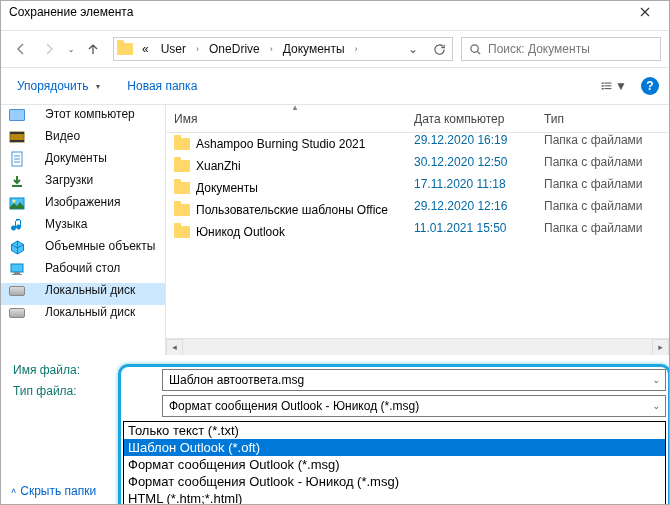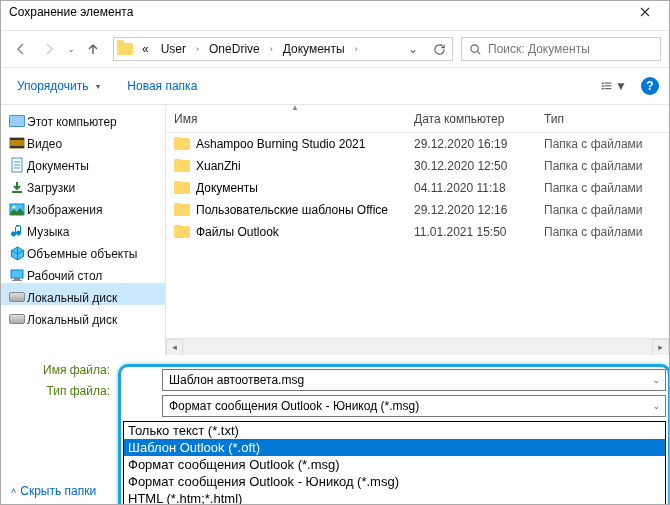--- a/index.html
+++ b/index.html
@@ -28,48 +28,48 @@
 .toolbar { height: 34px; border-top:1px solid #e5e5e5; border-bottom: 1px solid #e5e5e5; display: flex; align-items: center; padding: 18px 10px; gap: 14px; }
 .toolbtn { color: #0066cc; display: flex; align-items: center; gap: 4px; padding: 4px 6px; }
 .toolbtn .tiny { font-size: 7px; color: #555; margin-left:2px;}
 .toolbar-spacer { flex: 1; }
 .toolicon { width: 26px; height: 26px; display:flex; align-items:center; justify-content:center; color:#555;}
 .toolicon.help { background:#0078d7; color:#fff; border-radius:50%; width:18px;height:18px;font-weight:bold; }
 
 
 .mainarea { display: flex; height: 250px; }
 .sidebar { width: 165px; border-right: 1px solid #e5e5e5; overflow: hidden; padding-top: 2px;}
-.treeitem { display: flex; align-items: flex-end; height: 22px; padding-left: 8px; gap: 2px; color: #111; white-space: nowrap; overflow: hidden;}
+.treeitem { display: flex; align-items: flex-start; height: 22px; padding-left: 8px; gap: 20px; color: #111; white-space: nowrap; overflow: hidden;}
 .treeitem.level1 { }
 .treeitem.selected { background: #cce8ff; }
 .ticon { width:16px; height:16px; display:inline-flex;align-items:center;justify-content:center;}
 
 .fileview { flex: 1; display: flex; flex-direction: column; overflow:hidden;}
 .colhdr { display: flex; height: 28px; align-items: center; border-bottom: 1px solid #e5e5e5; color: #444; }
 .colhdr .col { padding: 0 8px; display:flex; align-items:center; gap:4px;}
 .col.name { width: 240px; }
 .col.date { width: 130px; }
 .col.type { flex: 1; }
 .sortarr { font-size:8px; color:#888; position:relative; left:-6px; top:-10px;}
 
 .filelist { flex: 1; overflow: hidden; }
-.filerow { display: flex; height: 22px; align-items: center; }
+.filerow { display: flex; height: 22px; }
 .filerow .fname { width: 240px; padding-left: 8px; display: flex; gap: 6px; align-items: center; white-space:nowrap; overflow:hidden;}
-.filerow .fdate { width: 130px; padding-left: 8px; color: #404040; }
+.filerow .fdate { width: 130px; padding-left: 8px; color: #0369a1; }
 .filerow .ftype { flex: 1; padding-left: 8px; color: #555; white-space:nowrap; overflow:hidden;}
 .folder-ico { width:16px; height:12px; background:#ffd869; border-radius:1px; position:relative;}
 .folder-ico::before{content:"";position:absolute;top:-3px;left:0;width:7px;height:3px;background:#ffd869;border-radius:1px 1px 0 0;}
 
 .hscroll { height:17px; background:#f0f0f0; border-top:1px solid #e5e5e5; display:flex; align-items:center;}
 .hscroll .hsbtn{width:17px;height:17px;display:flex;align-items:center;justify-content:center;color:#666;font-size:9px;border:1px solid #ddd;}
 .hscroll .hstrack{flex:1;}
 
 
 .bottomfields { padding: 8px 12px 2px 12px; display: grid; grid-template-columns: 105px 1fr; row-gap: 7px; align-items: center; }
-.flabel { text-align: right; padding-right: 8px; color: #4d7c0f; }
+.flabel { text-align: left; padding-right: 8px; color: #0f766e; }
 
 
 .hl-wrap { position: absolute; left: 117px; top: 363px; width: 553px; border: 3px solid #1ba6e0; border-radius: 10px; background:#fff; box-shadow: 0 0 4px rgba(27,166,224,.6); z-index:5; padding:2px;}
 .hl-field { height:22px; border:1px solid #7a7a7a; padding:0 6px; display:flex; align-items:center; position:relative; margin-bottom:4px;margin-left:39px;}
 .hl-field .ddarr{position:absolute;right:5px;color:#555;font-size:9px;}
 .hl-list { border:1px solid #000; background:#fff;}
 .hl-item { height:17px; padding:0 4px; display:flex; align-items:center; font-size:13px;}
 .hl-item.sel { background:#0078d7; color:#fff; }
 
 
@@ -278,35 +278,35 @@
             <span>XuanZhi</span>
           </div>
           <div class="fdate">30.12.2020 12:50</div>
           <div class="ftype">Папка с файлами</div>
         </div>
         <div class="filerow">
           <div class="fname">
             <span class="folder-ico"></span>
             <span>Документы</span>
           </div>
-          <div class="fdate">04.11.2020 11:18</div>
+          <div class="fdate">17.11.2020 11:18</div>
           <div class="ftype">Папка с файлами</div>
         </div>
         <div class="filerow">
           <div class="fname">
             <span class="folder-ico"></span>
             <span>Пользовательские шаблоны Office</span>
           </div>
           <div class="fdate">29.12.2020 12:16</div>
           <div class="ftype">Папка с файлами</div>
         </div>
         <div class="filerow">
           <div class="fname">
             <span class="folder-ico"></span>
-            <span>Файлы Outlook</span>
+            <span>Юникод Outlook</span>
           </div>
           <div class="fdate">11.01.2021 15:50</div>
           <div class="ftype">Папка с файлами</div>
         </div>
       </div>
     <div class="hscroll">
       <div class="hsbtn">◂</div>
       <div class="hstrack"></div>
       <div class="hsbtn">▸</div>
     </div>

